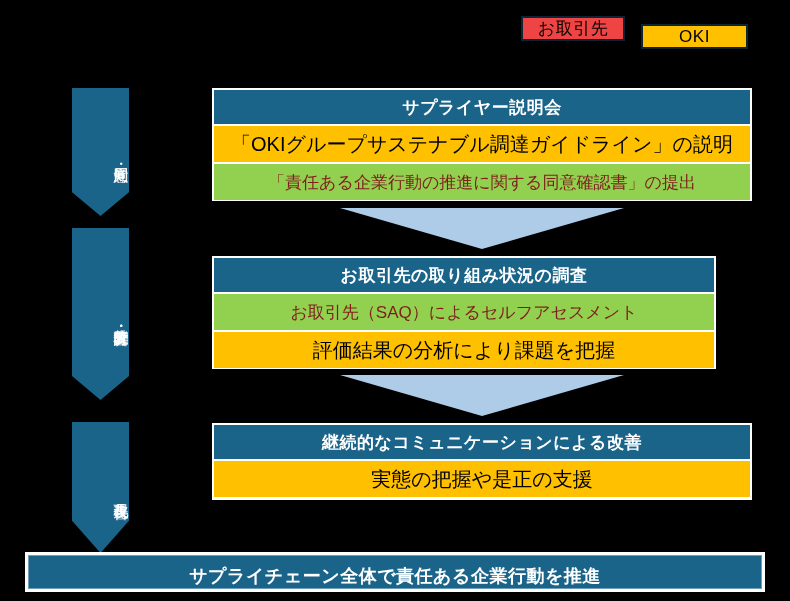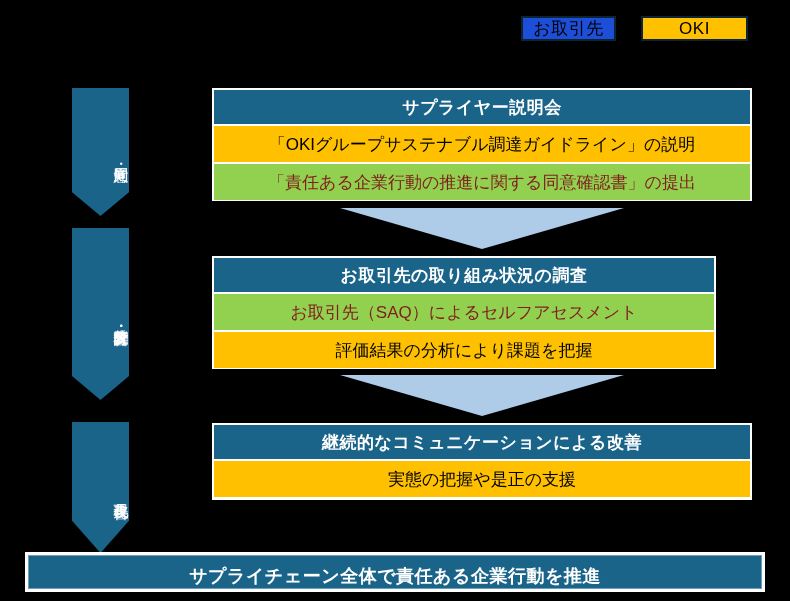--- a/index.html
+++ b/index.html
@@ -24,25 +24,25 @@
     box-sizing: border-box;
     border: 2px solid #0d2336;
     display: flex;
     align-items: center;
     justify-content: center;
     font-size: 17px;
     color: #000000;
     letter-spacing: 0.5px;
   }
   #legend-supplier {
-    left: 521px; top: 16px; width: 95px; height: 25px;
-    background: #1d4ed8;
+    left: 521px; top: 16px; width: 104px; height: 25px;
+    background: #ef4444;
   }
   #legend-oki {
-    left: 641px; top: 16px; width: 107px; height: 25px;
+    left: 641px; top: 24px; width: 107px; height: 25px;
     background: #ffc000;
   }
 
   
   .phase-arrow {
     position: absolute;
     color: #ffffff;
     font-size: 15px;
     line-height: 1.02;
     letter-spacing: 0px;
@@ -97,21 +97,21 @@
     background: #1b6489;
     color: #ffffff;
     font-weight: bold;
     font-size: 17px;
     height: 34px;
     letter-spacing: 0.5px;
   }
   .row-gold {
     background: #ffc000;
     color: #000000;
-    font-size: 17px;
+    font-size: 20px;
     height: 36px;
   }
   .row-green {
     background: #92d050;
     color: #7f1d1d;
     font-size: 17px;
     height: 36px;
   }
 
   

